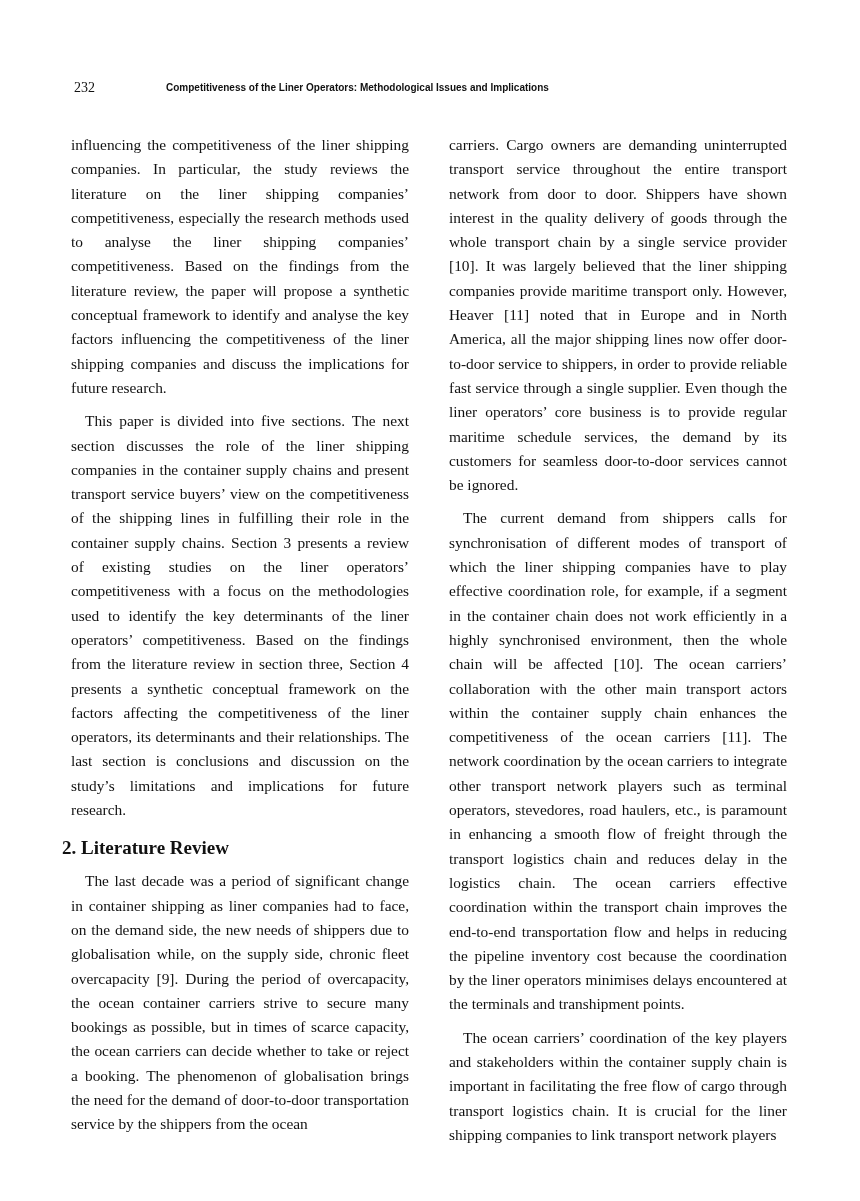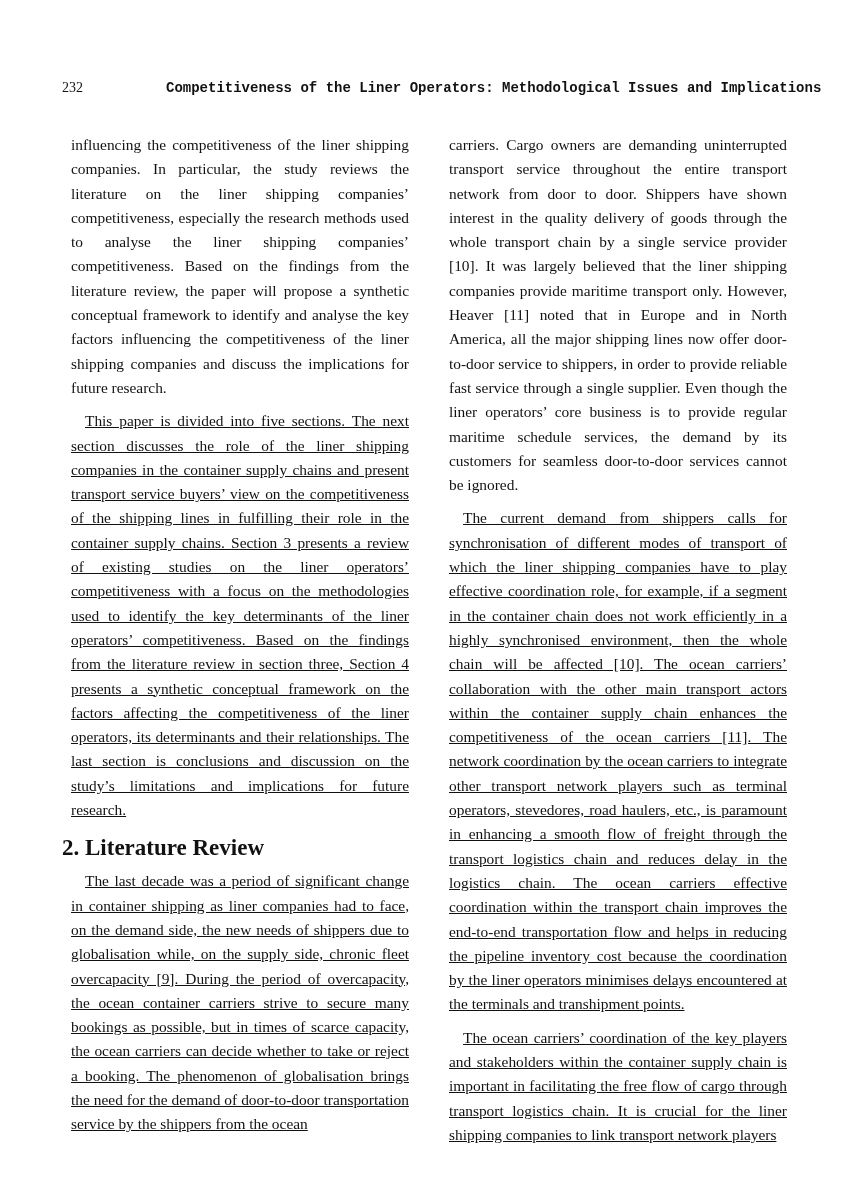--- a/index.html
+++ b/index.html
@@ -17,55 +17,55 @@
     }
     .running-header {
       position: absolute;
       top: 78px;
       left: 62px;
       width: 746px;
       height: 20px;
     }
     .page-number {
       position: absolute;
-      left: 0;
+      left: 12px;
       top: 0;
       font-family: "Liberation Serif", serif;
       font-size: 14px;
       line-height: 20px;
     }
     .running-title {
       position: absolute;
       left: 104px;
       top: 0;
-      font-family: Liberation Mono, monospace;
+      font-family: Liberation Sans, sans-serif;
       font-weight: bold;
-      font-size: 14px;
+      font-size: 10px;
       line-height: 20px;
       white-space: nowrap;
     }
     .column {
       position: absolute;
       top: 124px;
       width: 356px;
       font-size: 15.4px;
       line-height: 24.3px;
       text-align: justify;
     }
     .col-left { left: 62px; }
     .col-right { left: 440px; }
     .para {
       margin: 9px;
       padding: 0;
     }
-    .para.indent { text-indent: 14px; text-decoration: underline; }
+    .para.indent { text-indent: 14px; }
     .section-heading {
       font-family: "Liberation Serif", serif;
       font-weight: bold;
-      font-size: 23px;
+      font-size: 19px;
       line-height: 24px;
       margin: 14px 0 4px 0;
       text-align: left;
     }
   </style>
 </head>
 <body>
 
 <div class="running-header">
   <span class="page-number">232</span>

